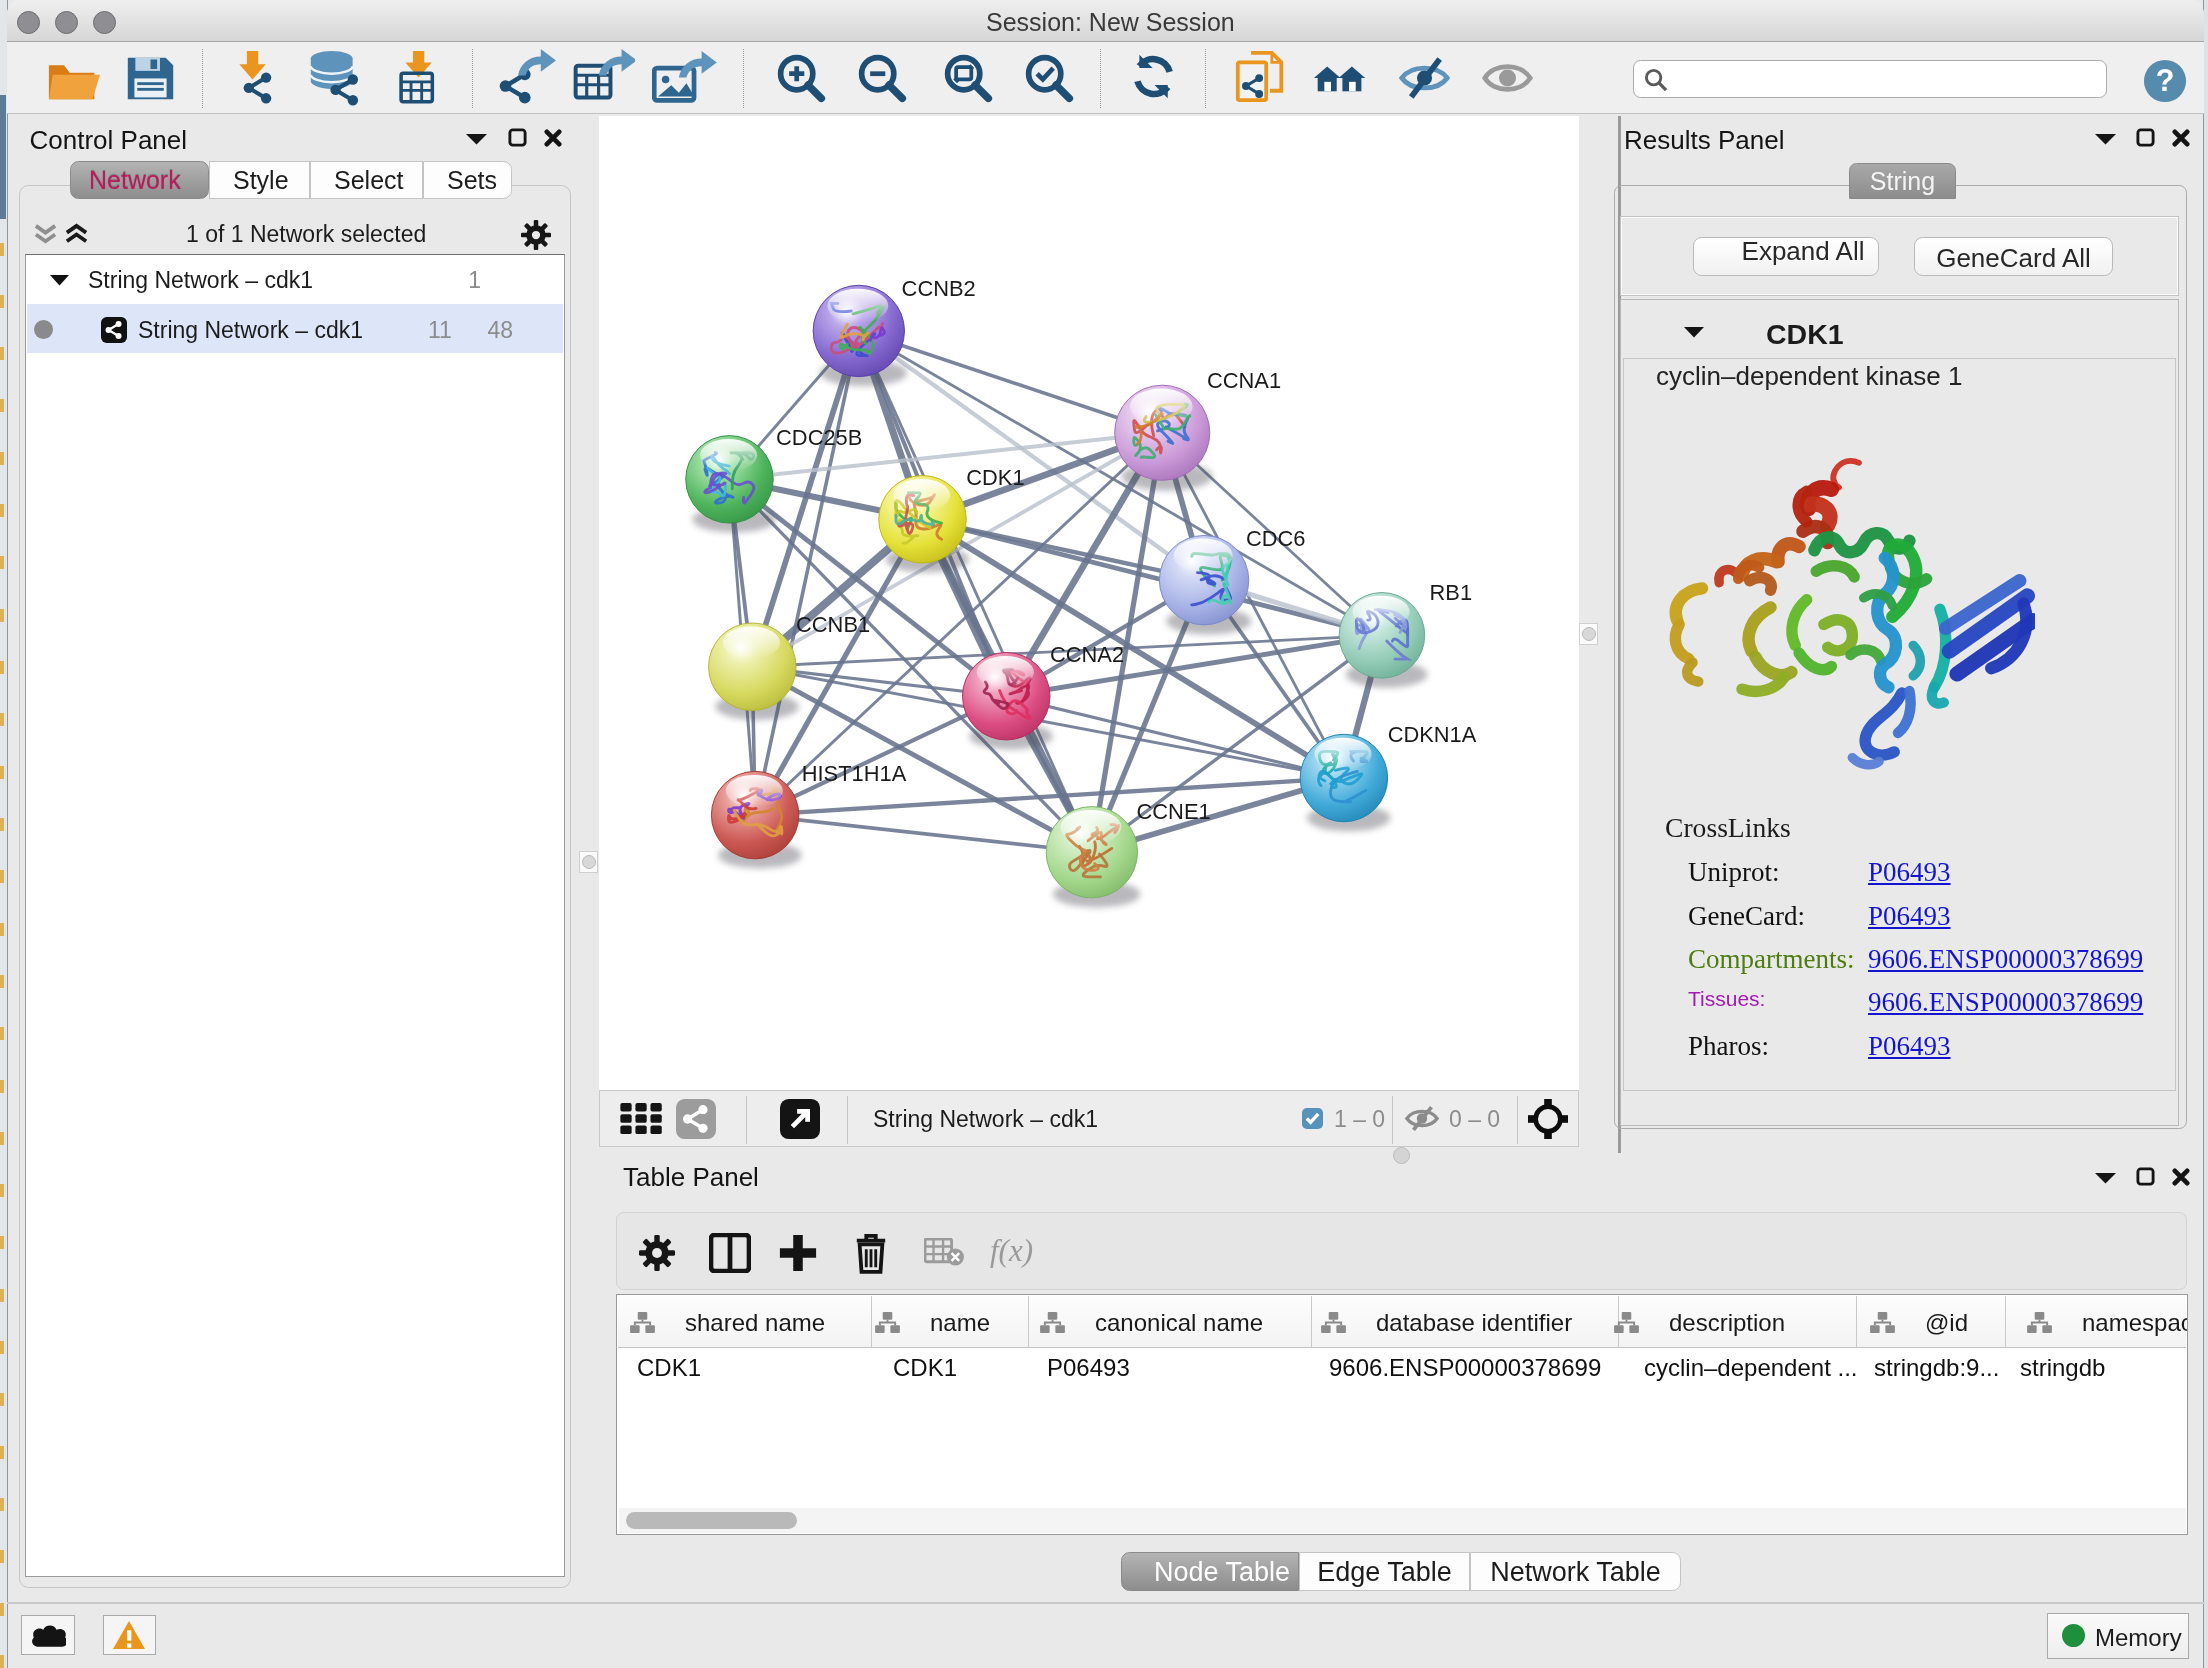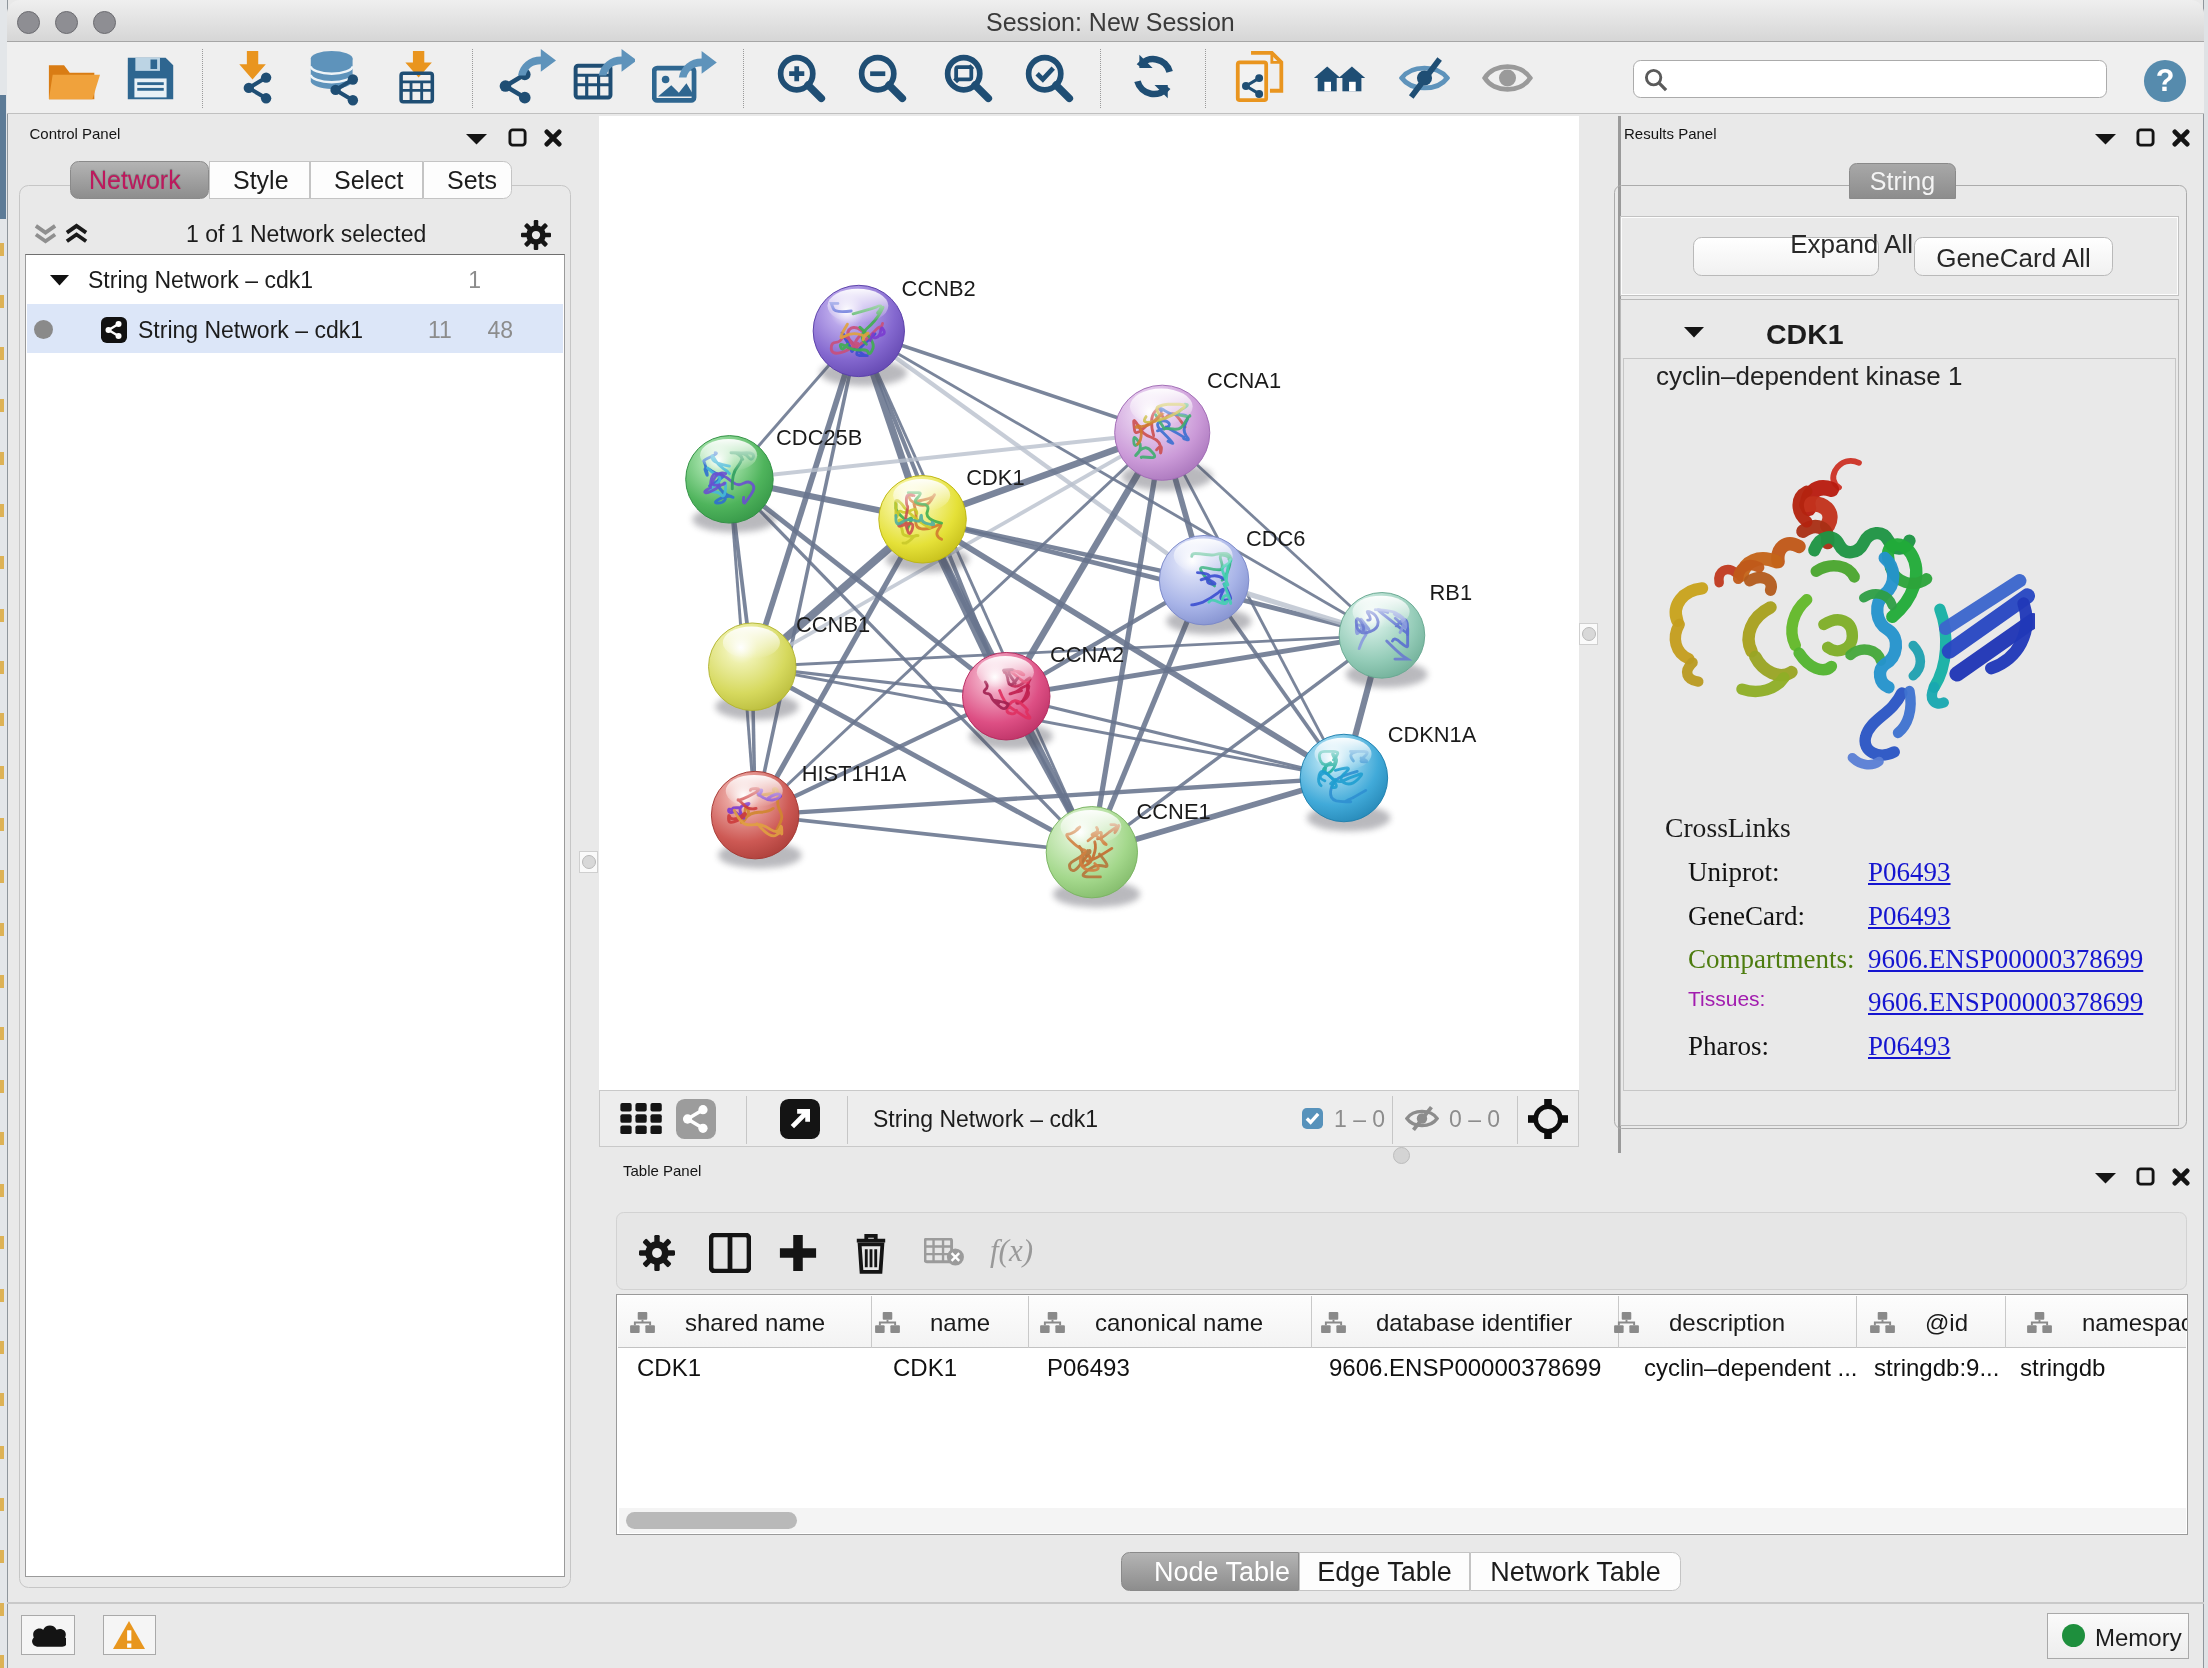--- a/index.html
+++ b/index.html
@@ -1,18 +1,18 @@
 <!DOCTYPE html>
 <html style="font-size:15px"><head><meta charset="utf-8"><style>
 *{margin:0;padding:0;box-sizing:border-box}
 html,body{width:2208px;height:1668px;font-family:"Liberation Sans",sans-serif;background:#dfe2e5;overflow:hidden}
 .abs{position:absolute}
 .t{position:absolute;white-space:nowrap;color:#1c1c1c}
 .gray{color:#8c8c8c}
-.panel-title{font-size:15px;color:#141414}
+.panel-title{font-size:26px;color:#141414}
 .vsep{position:absolute;width:0;border-left:1.9px dotted #9a9a9a}
 .bsep{position:absolute;width:1px;background:#c6c6c6}
 </style></head><body>
 <div class="abs" style="left:0;top:0;width:6.7px;height:1668px;background:#e3e6e9"></div>
 <div class="abs" style="left:0;top:95px;width:5.7px;height:124px;background:#5d7b97"></div>
 <div class="abs" style="left:0;top:243px;width:3.8px;height:13.3px;background:#ddb256"></div>
 <div class="abs" style="left:0;top:295px;width:3.8px;height:13.3px;background:#ddb256"></div>
 <div class="abs" style="left:0;top:347px;width:3.8px;height:13.3px;background:#ddb256"></div>
 <div class="abs" style="left:0;top:399px;width:3.8px;height:13.3px;background:#ddb256"></div>
 <div class="abs" style="left:0;top:452px;width:3.8px;height:13.3px;background:#ddb256"></div>
@@ -547,21 +547,21 @@
     <rect x="2" y="2" width="16" height="16" rx="3" fill="none" stroke="#141414" stroke-width="3"></rect>
   </svg>
 <svg class="abs" style="left:2172px;top:129px" width="18" height="18" viewBox="0 0 19 19">
     <path d="M3 3 L16 16 M16 3 L3 16" stroke="#141414" stroke-width="5" stroke-linecap="round"></path>
   </svg>
 <div class="abs" style="left:1614px;top:185px;width:573px;height:944px;border:1.4px solid #ababab;border-radius:7.6px"></div>
 <div class="abs" style="left:1849px;top:163px;width:107px;height:36px;background:linear-gradient(#a8a8a8,#8d8d8d);border:1px solid #8a8a8a;border-radius:7.6px 7.6px 0 0"></div>
 <div class="t" style="left:1849px;top:167px;width:107px;text-align:center;font-size:25px;color:#f4f4f4">String</div>
 <div class="abs" style="left:1620px;top:216px;width:559px;height:80px;border:1px solid #c2c2c2;box-shadow:inset 0 0 0 1px #fdfdfd"></div>
 <div class="abs" style="left:1693px;top:237px;width:186px;height:39px;background:linear-gradient(#ffffff,#f1f1f1);border:1.4px solid #b9b9b9;border-radius:8.6px"></div>
-<div class="t" style="left:1693px;top:229px;width:220px;text-align:right;font-size:26px;color:#282828">Expand All</div>
+<div class="t" style="left:1693px;top:236px;width:220px;text-align:center;font-size:26px;color:#282828">Expand All</div>
 <div class="abs" style="left:1914px;top:237px;width:199px;height:39px;background:linear-gradient(#ffffff,#f1f1f1);border:1.4px solid #b9b9b9;border-radius:8.6px"></div>
 <div class="t" style="left:1914px;top:243px;width:199px;text-align:center;font-size:26px;color:#282828">GeneCard All</div>
 <div class="abs" style="left:1620px;top:299px;width:559px;height:827px;border:1px solid #b9b9b9"></div>
 <svg class="abs" style="left:1683px;top:326px" width="22" height="12.4" viewBox="0 0 23 13">
     <path d="M1 1 L22 1 L11.5 12 Z" fill="#141414"></path>
   </svg>
 <div class="t" style="left:1766px;top:318px;font-size:28.5px;font-weight:bold">CDK1</div>
 <div class="abs" style="left:1623px;top:358px;width:553px;height:733px;border:1px solid #c6c6c6"></div>
 <div class="t" style="left:1656px;top:361px;font-size:26px;color:#222">cyclin–dependent kinase 1</div>
 <svg class="abs" style="left:1664px;top:455px" width="371" height="319" viewBox="0 0 390 335">

